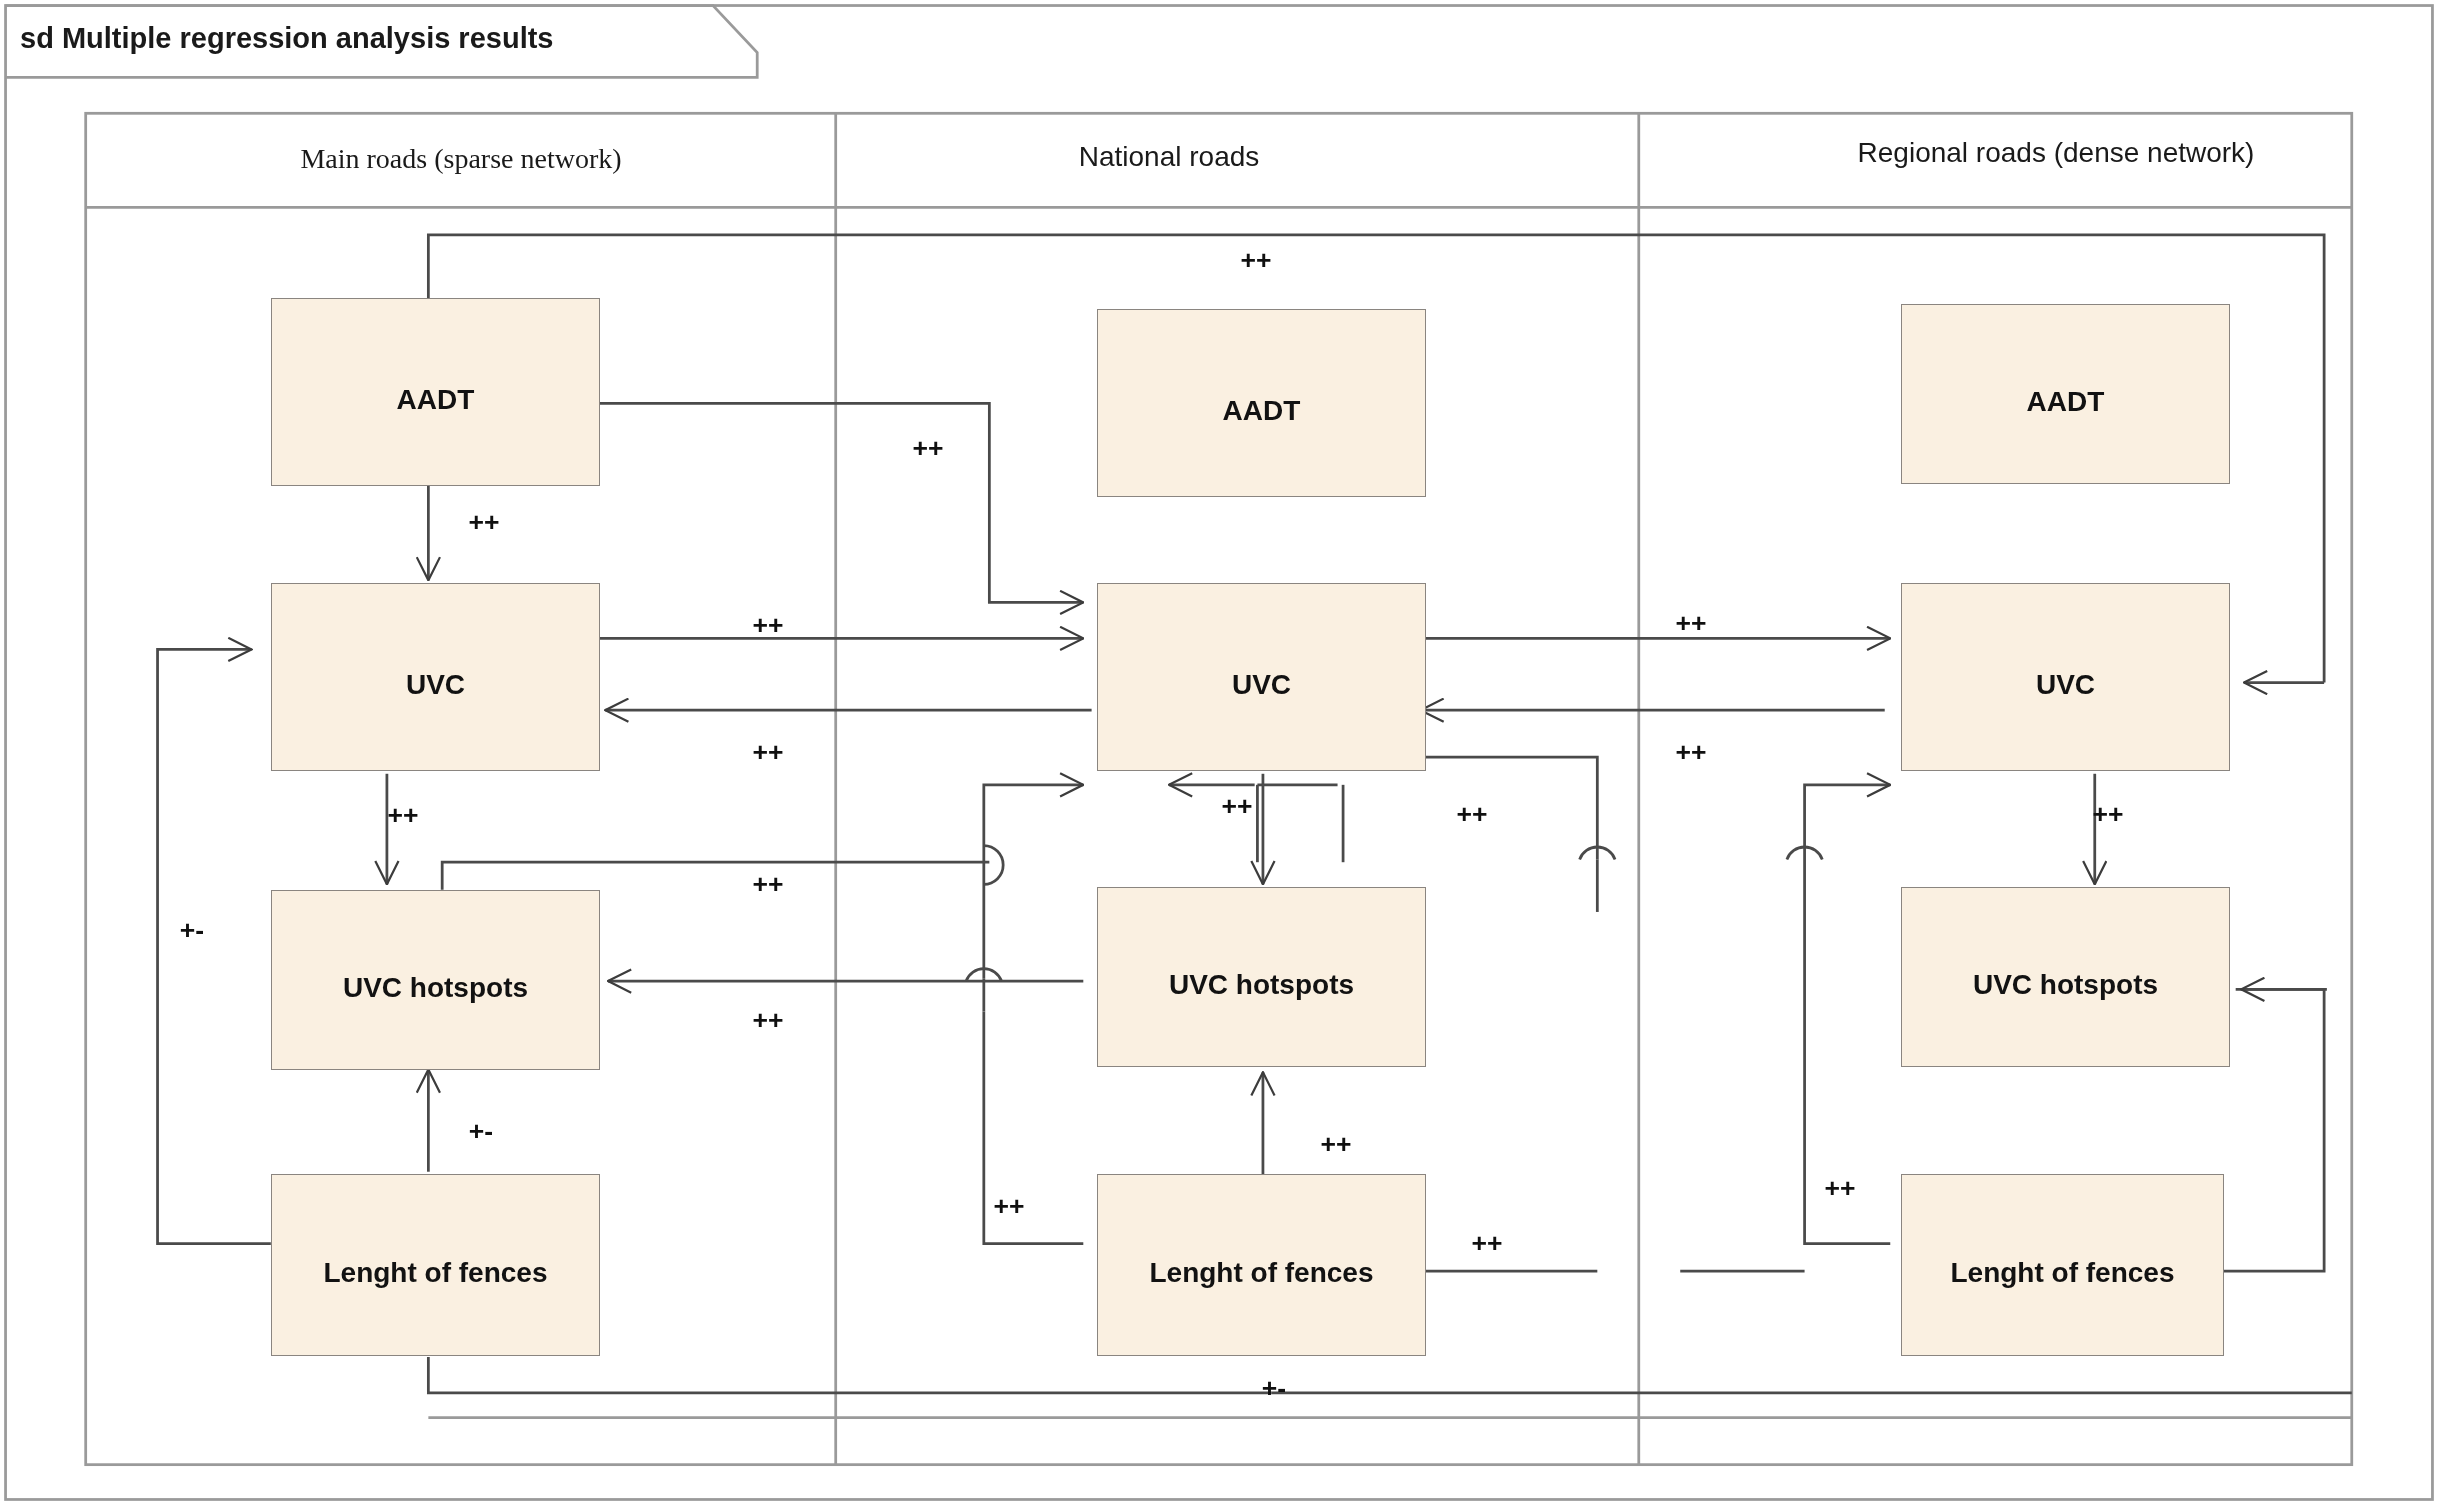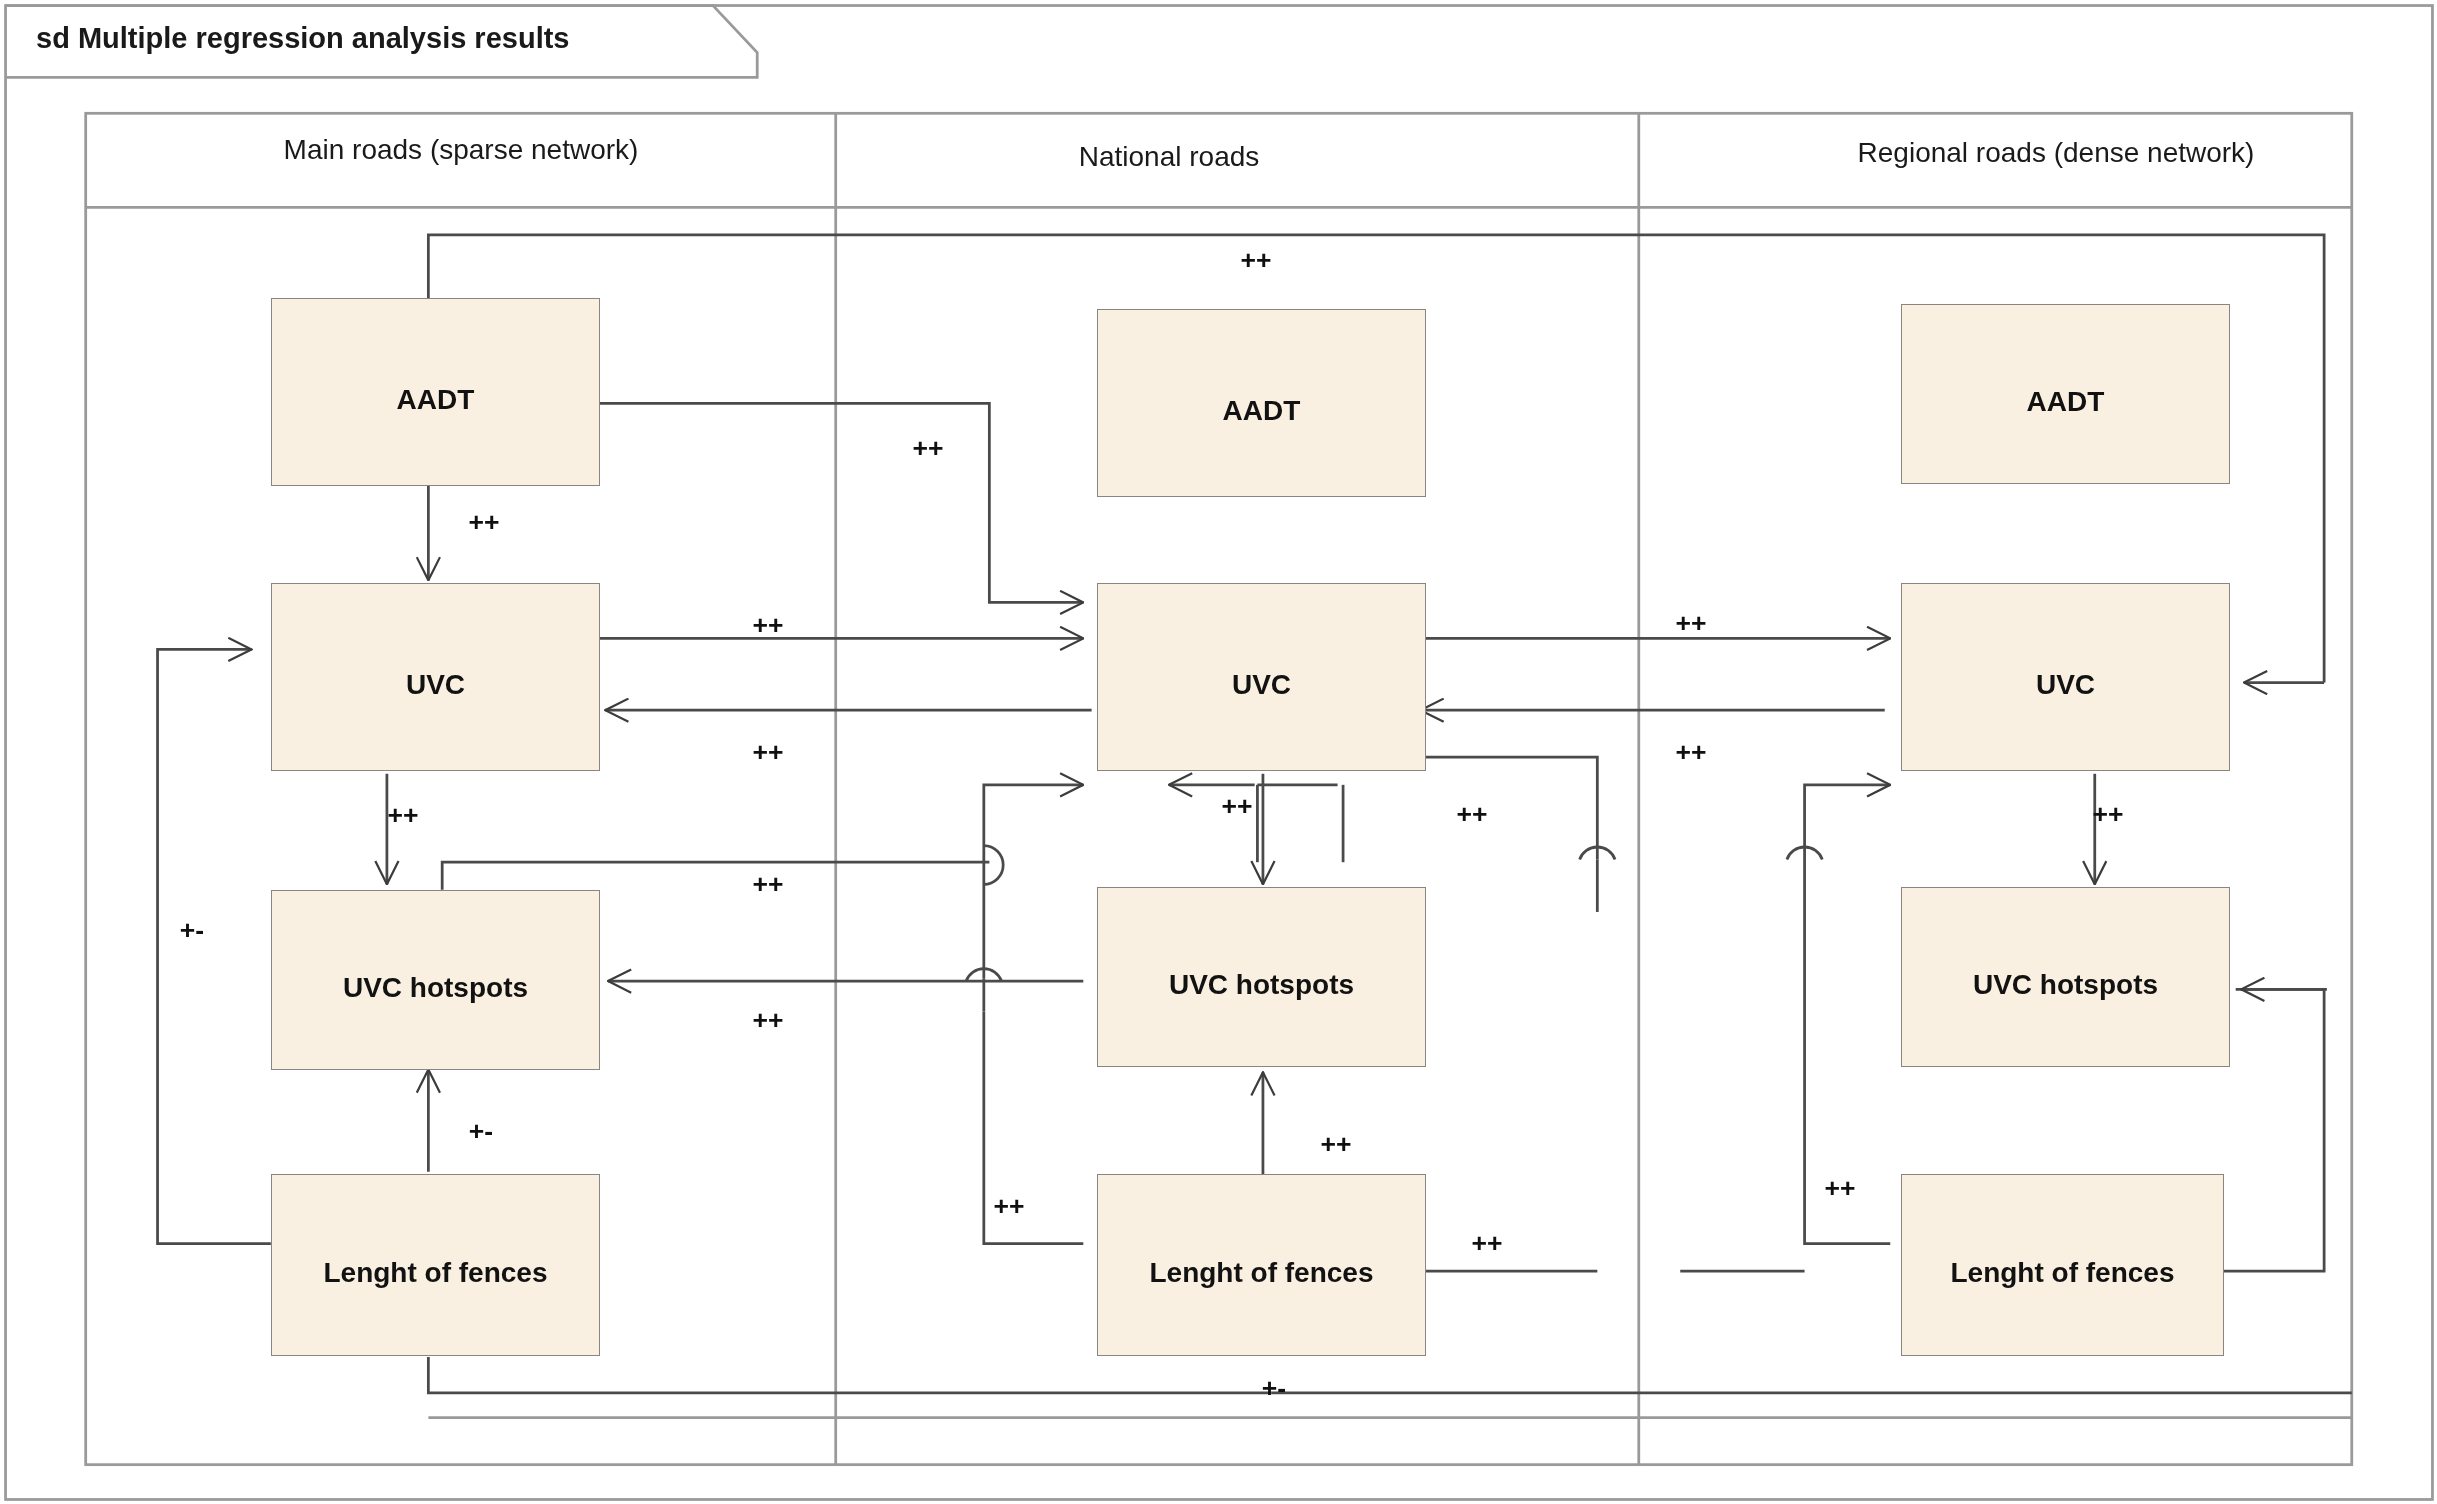--- a/index.html
+++ b/index.html
@@ -141,23 +141,23 @@
     </g>
 
     <g stroke="#4a4a4a" stroke-width="5" fill="none">
       <path d="M1780,1530 A34,34 0 0 1 1780,1600"></path>
       <path d="M1748,1775 A34,34 0 0 1 1812,1775"></path>
       <path d="M2858,1555 A34,34 0 0 1 2922,1555"></path>
       <path d="M3233,1555 A34,34 0 0 1 3297,1555"></path>
     </g>
   </svg>
 
-  <div class="frame-title" style="left:36px; top:22px;">sd Multiple regression analysis results</div>
-
-  <div class="col-title" style="left:461px; top:134px;">Main roads (sparse network)</div>
+  <div class="frame-title" style="left:20px; top:22px;">sd Multiple regression analysis results</div>
+
+  <div class="col-title" style="left:461px; top:143px;font-family:Liberation Serif, serif;">Main roads (sparse network)</div>
   <div class="col-title" style="left:1169px; top:141px;">National roads</div>
   <div class="col-title" style="left:2056px; top:137px;">Regional roads (dense network)</div>
 
   <div class="node" style="left:271px; top:298px; width:329px; height:188px;">
     <span>AADT</span>
   </div>
   <div class="node" style="left:271px; top:583px; width:329px; height:188px;">
     <span>UVC</span>
   </div>
   <div class="node" style="left:271px; top:890px; width:329px; height:180px;">

